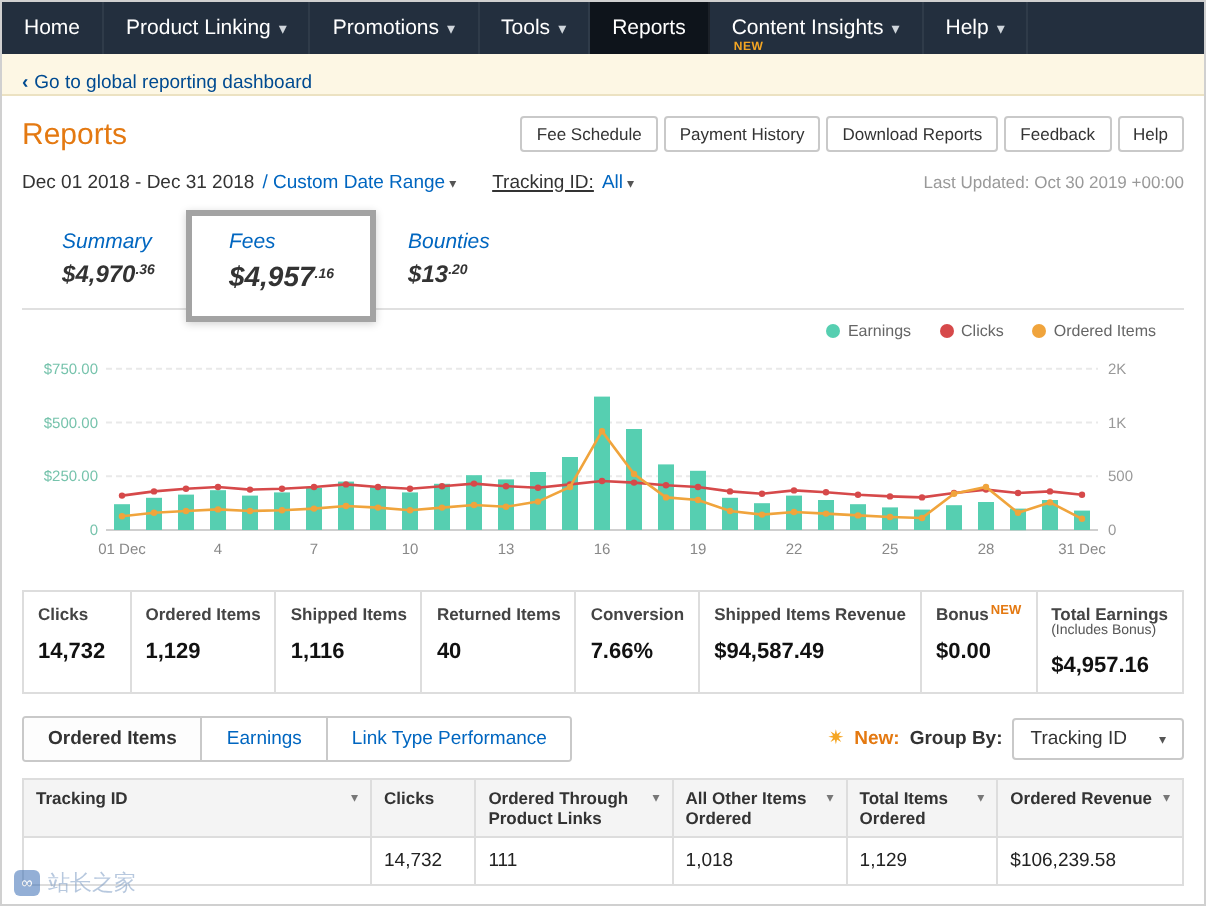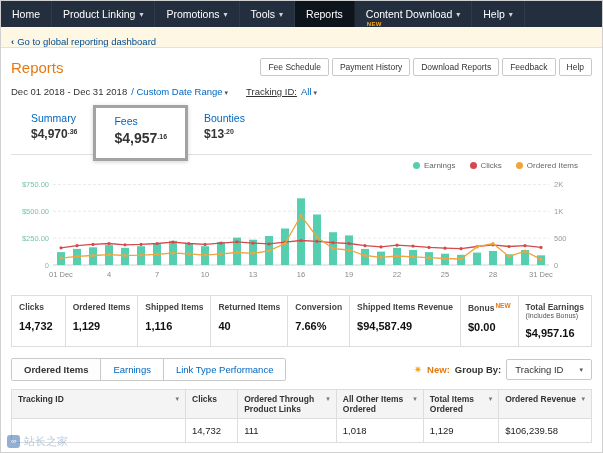--- a/index.html
+++ b/index.html
@@ -28,21 +28,21 @@
 
   
   .filter-row { display:flex; align-items:center; font-size:9.5px; margin-top:3px; height:16px; }
   .date-range { color:#333; }
   .blue-link { color:#0066c0; cursor:pointer; margin-left:4px; }
   .mini-caret { font-size:7px; color:#555; margin-left:2px; }
   .tracking { margin-left:18px; color:#333;text-decoration:underline; }
   .last-updated { margin-left:auto; color:#999; font-size:8.5px; }
 
   
-  .summary-tabs { display:flex; align-items:flex-start; border-bottom:1px solid #e0e0e0; padding:5px 4px 0; margin-top:4px; }
+  .summary-tabs { display:flex; align-items:center; border-bottom:1px solid #e0e0e0; padding:5px 4px 0; margin-top:4px;font-style:italic; }
   .sum-card { padding:4px 16px 8px; cursor:pointer; }
   .sum-label { color:#0066c0; font-size:10.5px; }
   .sum-value { color:#333; font-size:12px; font-weight:bold; margin-top:3px; }
   .sum-value sup { font-size:7px; vertical-align:4px; }
   .sum-card.active { position:relative; z-index:2; background:#fff; border:3px solid #a3a3a3; box-shadow:0 1px 4px rgba(0,0,0,.18); margin-top:-3px; margin-bottom:-7px; padding:7px 18px 12px; }
   .sum-card.active .sum-value { font-size:14px; }
 
   
   .chart-area { position:relative; margin-top:4px; }
   .legend { display:flex; justify-content:flex-end; gap:14px; font-size:8px; color:#666; padding-right:14px; height:12px; align-items:center; }
@@ -101,21 +101,21 @@
         <span class="nav-caret">▾</span>
       </div>
     <div class="nav-item">
         <span>Tools</span>
         <span class="nav-caret">▾</span>
       </div>
     <div class="nav-item active">
         <span>Reports</span>
       </div>
     <div class="nav-item">
-        <span>Content Download</span>
+        <span>Content Insights</span>
         <span class="nav-caret">▾</span>
         <span class="nav-badge">NEW</span>
       </div>
     <div class="nav-item">
         <span>Help</span>
         <span class="nav-caret">▾</span>
       </div>
   </nav>
 
   <div class="subnav">
@@ -133,20 +133,21 @@
         <button class="hbtn">Feedback</button>
         <button class="hbtn">Help</button>
       </div>
     </div>
 
     <div class="filter-row">
       <span class="date-range">Dec 01 2018 - Dec 31 2018</span>
       <span class="blue-link"><span>/ Custom Date Range</span><span class="mini-caret">▾</span></span>
       <span class="tracking">Tracking ID:</span>
       <span class="blue-link"><span>All</span><span class="mini-caret">▾</span></span>
+      <span class="last-updated">Last Updated: Oct 30 2019 +00:00</span>
     </div>
 
     <div class="summary-tabs">
       <div class="sum-card">
         <div class="sum-label">Summary</div>
         <div class="sum-value"><span>$</span><span>4,970</span><sup>.36</sup></div>
       </div>
       <div class="sum-card active">
         <div class="sum-label">Fees</div>
         <div class="sum-value"><span>$</span><span>4,957</span><sup>.16</sup></div>

